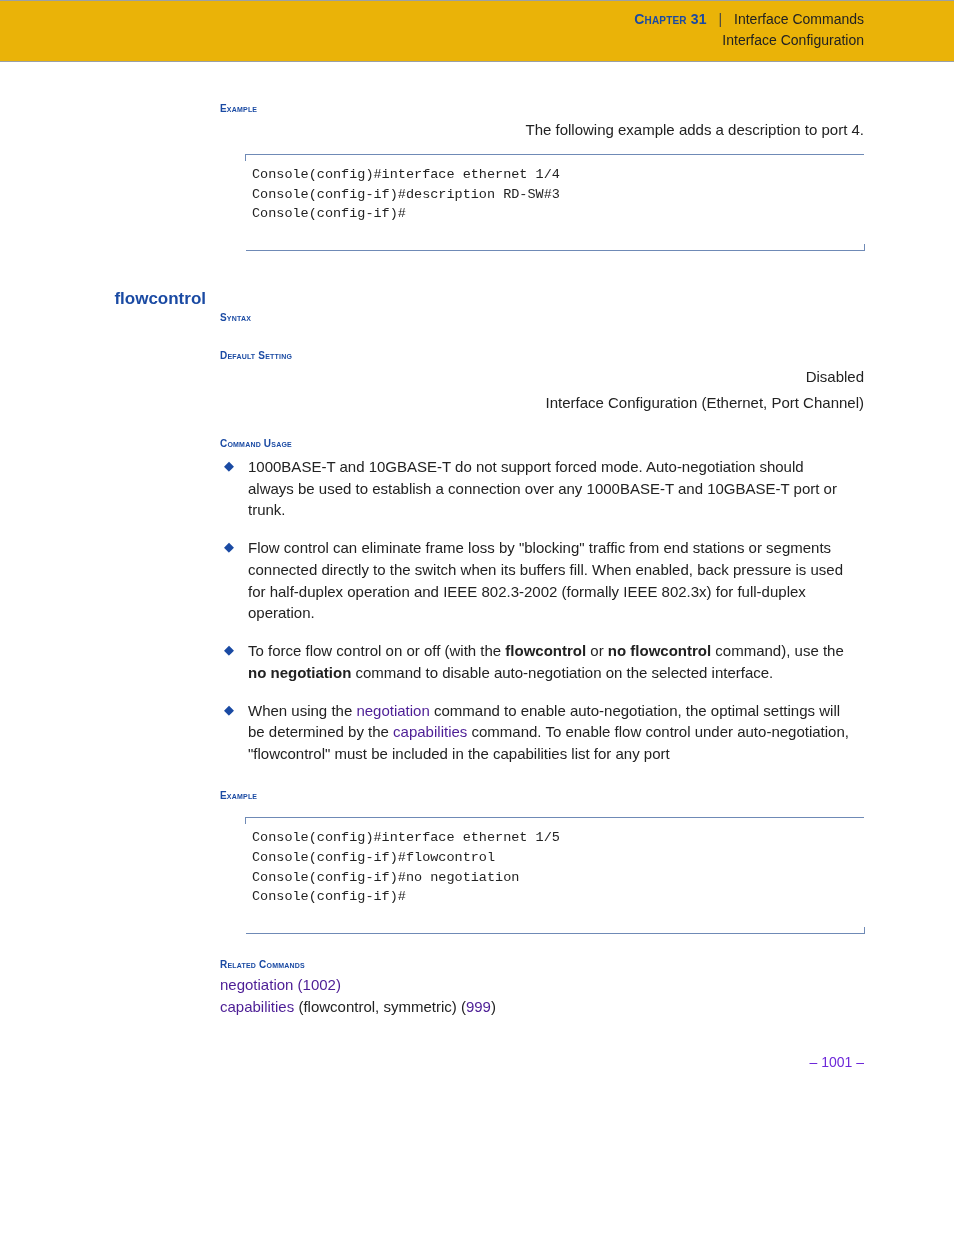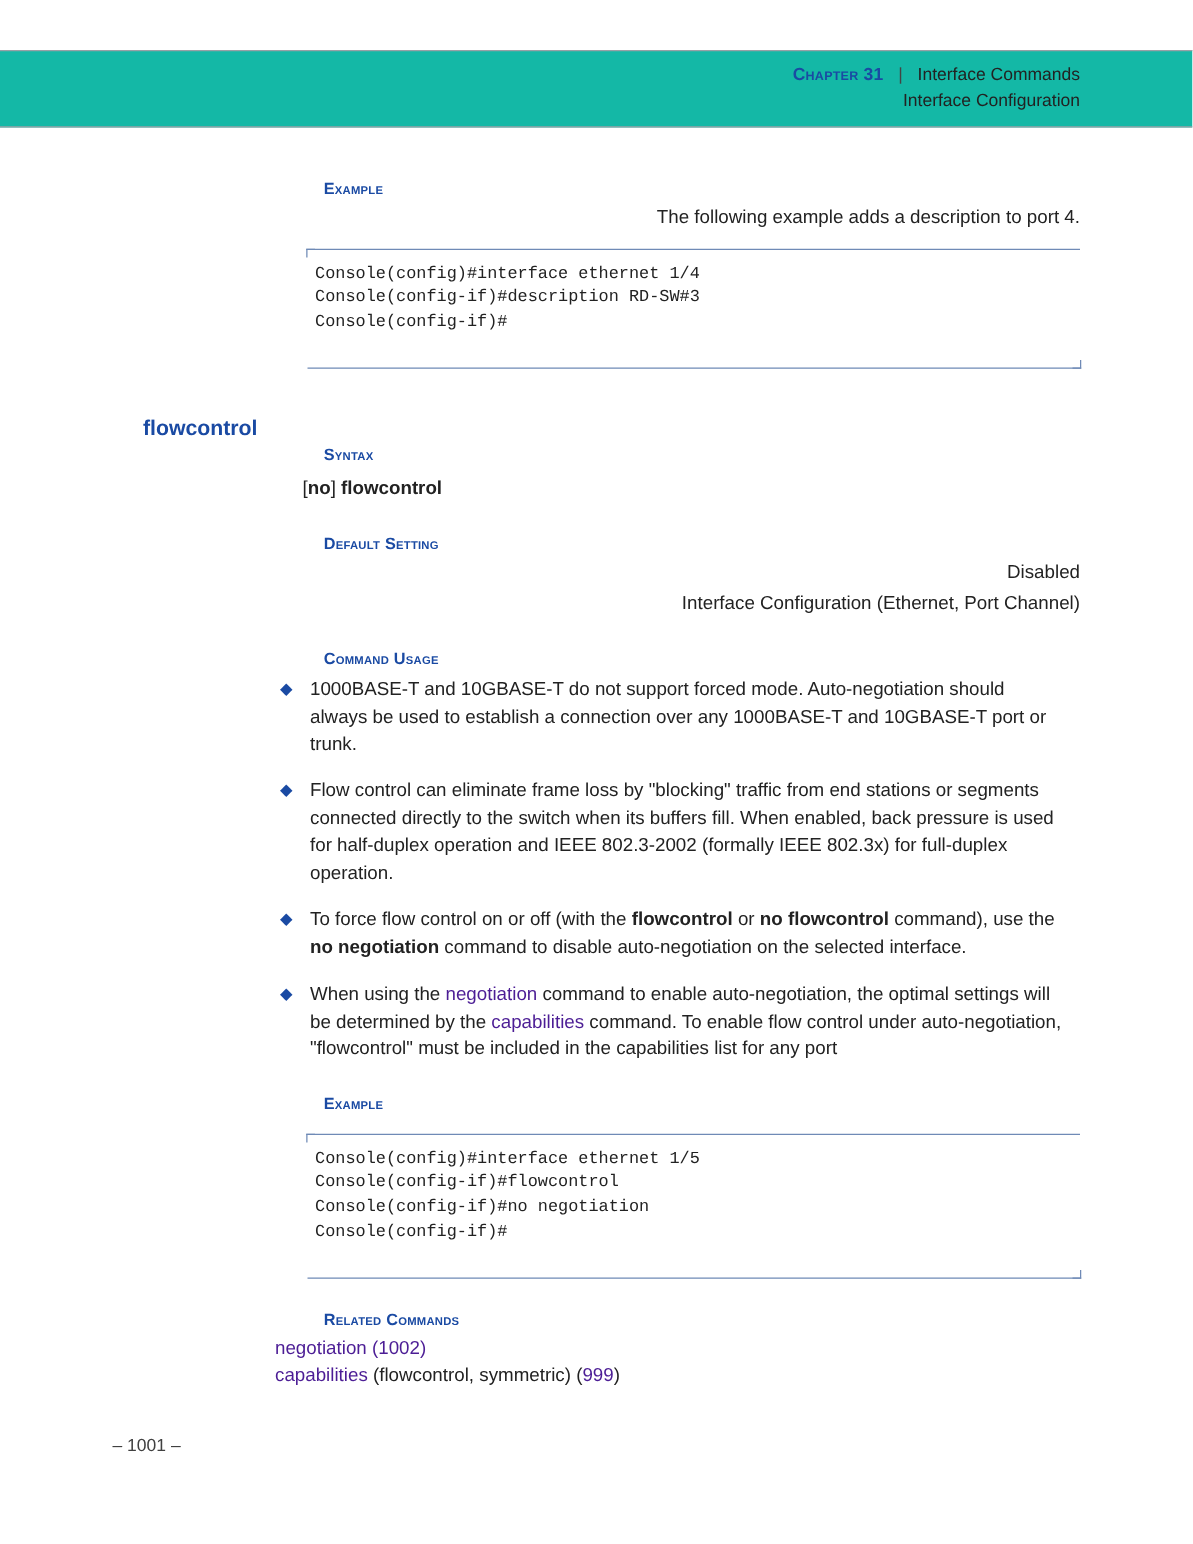--- a/index.html
+++ b/index.html
@@ -4,28 +4,27 @@
 <style>
   body {
     margin: 0;
     padding: 0;
     font-family: Verdana, Geneva, sans-serif;
     background: #fff;
     color: #222;
     width: 954px;
   }
   .header-band {
-    background: #14b8a6;
+    background: #eab308;
     border-top: 1px solid #9aa0a6;
     border-bottom: 1px solid #9aa0a6;
     padding: 8px 90px 10px 0;
     text-align: right;
     font-size: 14px;
     line-height: 1.5;
-    margin-top: 40px;
   }
   .header-band .chap-label {
     color: #1a4aa3;
     font-weight: bold;
     font-variant: small-caps;
     letter-spacing: .2px;
   }
   .header-band .pipe { color: #444; margin: 0 4px; }
   .page {
     padding: 40px 90px 60px 90px;
@@ -52,22 +51,21 @@
     flex: 1 1 auto;
     min-width: 0;
   }
   .sect {
     color: #1a4aa3;
     font-weight: bold;
     font-variant: small-caps;
     letter-spacing: .2px;
     margin-top: 24px;
     margin-bottom: 2px;
-    font-size: 13px;
-    margin-left: 39px;
+    font-size: 10px;
   }
   .sect.first { margin-top: 0; }
   .syntax-line {
     margin: 6px 0 0 22px;
     font-weight: bold;
   }
   .syntax-line .bracket { font-weight: normal; }
   .code-block {
     font-family: "Courier New", Courier, monospace;
     font-size: 13.5px;
@@ -107,22 +105,22 @@
     content: "◆";
     color: #1a4aa3;
     position: absolute;
     left: 4px;
     top: 1px;
     font-size: 13px;
   }
   .link { color: #4c1d95; }
   .bold { font-weight: bold; }
   .footer {
-    text-align: left;
-    color: #404040;
+    text-align: right;
+    color: #6d28d9;
     font-size: 14px;
     margin-top: 34px;
   }
   p { margin: 0 0 4px 0; text-align: right; }
 </style>
 </head>
 <body>
 
 <div class="header-band">
   <div>
@@ -148,23 +146,20 @@
 
   <div style="height:22px"></div>
 
   <div class="row">
     <div class="gutter">
       <span class="gutter-title">flowcontrol</span>
     </div>
     <div class="body">
 
       <div class="sect">Syntax</div>
-      <div class="syntax-line">
-        <span class="bracket">[</span><span>no</span><span class="bracket">] </span><span>flowcontrol</span>
-      </div>
 
       <div class="sect">Default Setting</div>
       <p>Disabled</p>
 
       <p>Interface Configuration (Ethernet, Port Channel)</p>
 
       <div class="sect">Command Usage</div>
       <ul class="diamond">
         <li><span>1000BASE-T and 10GBASE-T do not support forced mode. Auto-negotiation should always be used to establish a connection over any 1000BASE-T and 10GBASE-T port or trunk.</span></li>
         <li><span>Flow control can eliminate frame loss by "blocking" traffic from end stations or segments connected directly to the switch when its buffers fill. When enabled, back pressure is used for half-duplex operation and IEEE 802.3-2002 (formally IEEE 802.3x) for full-duplex operation.</span></li>

